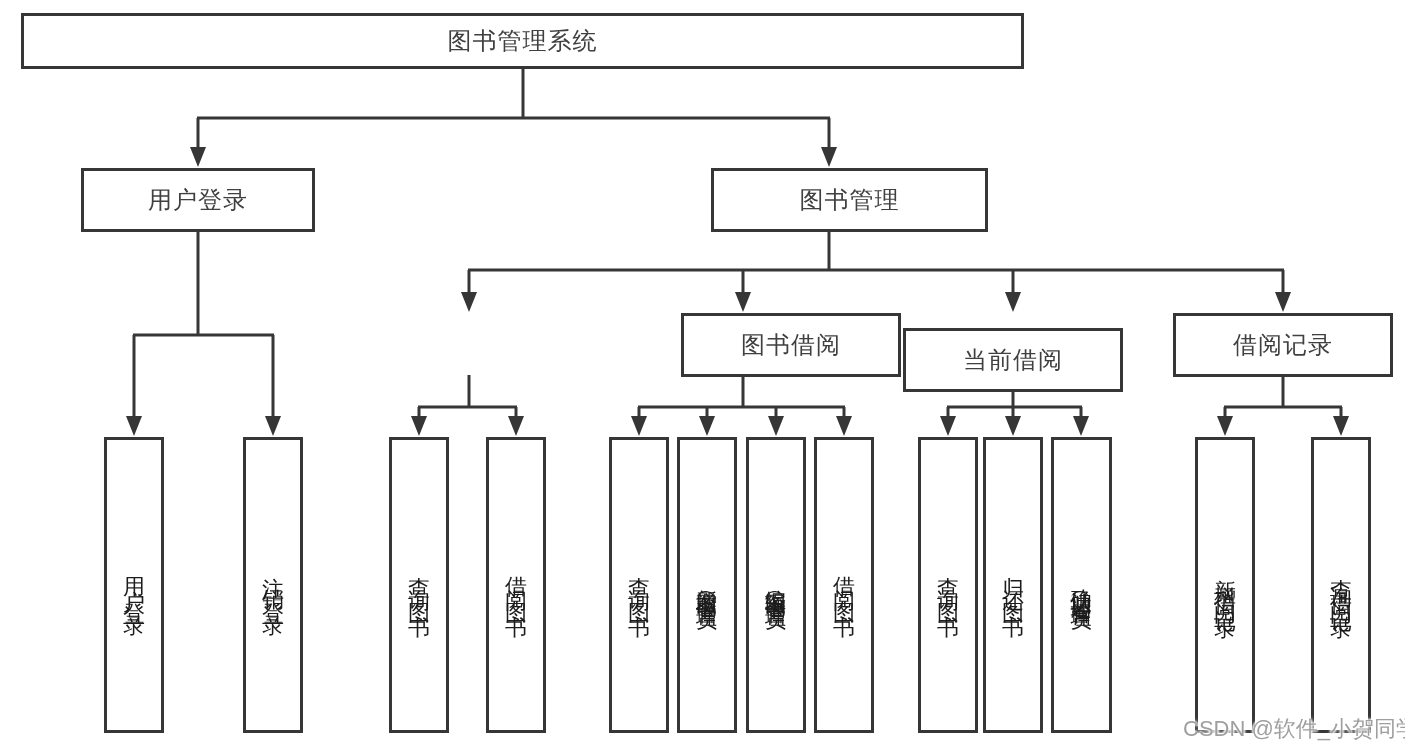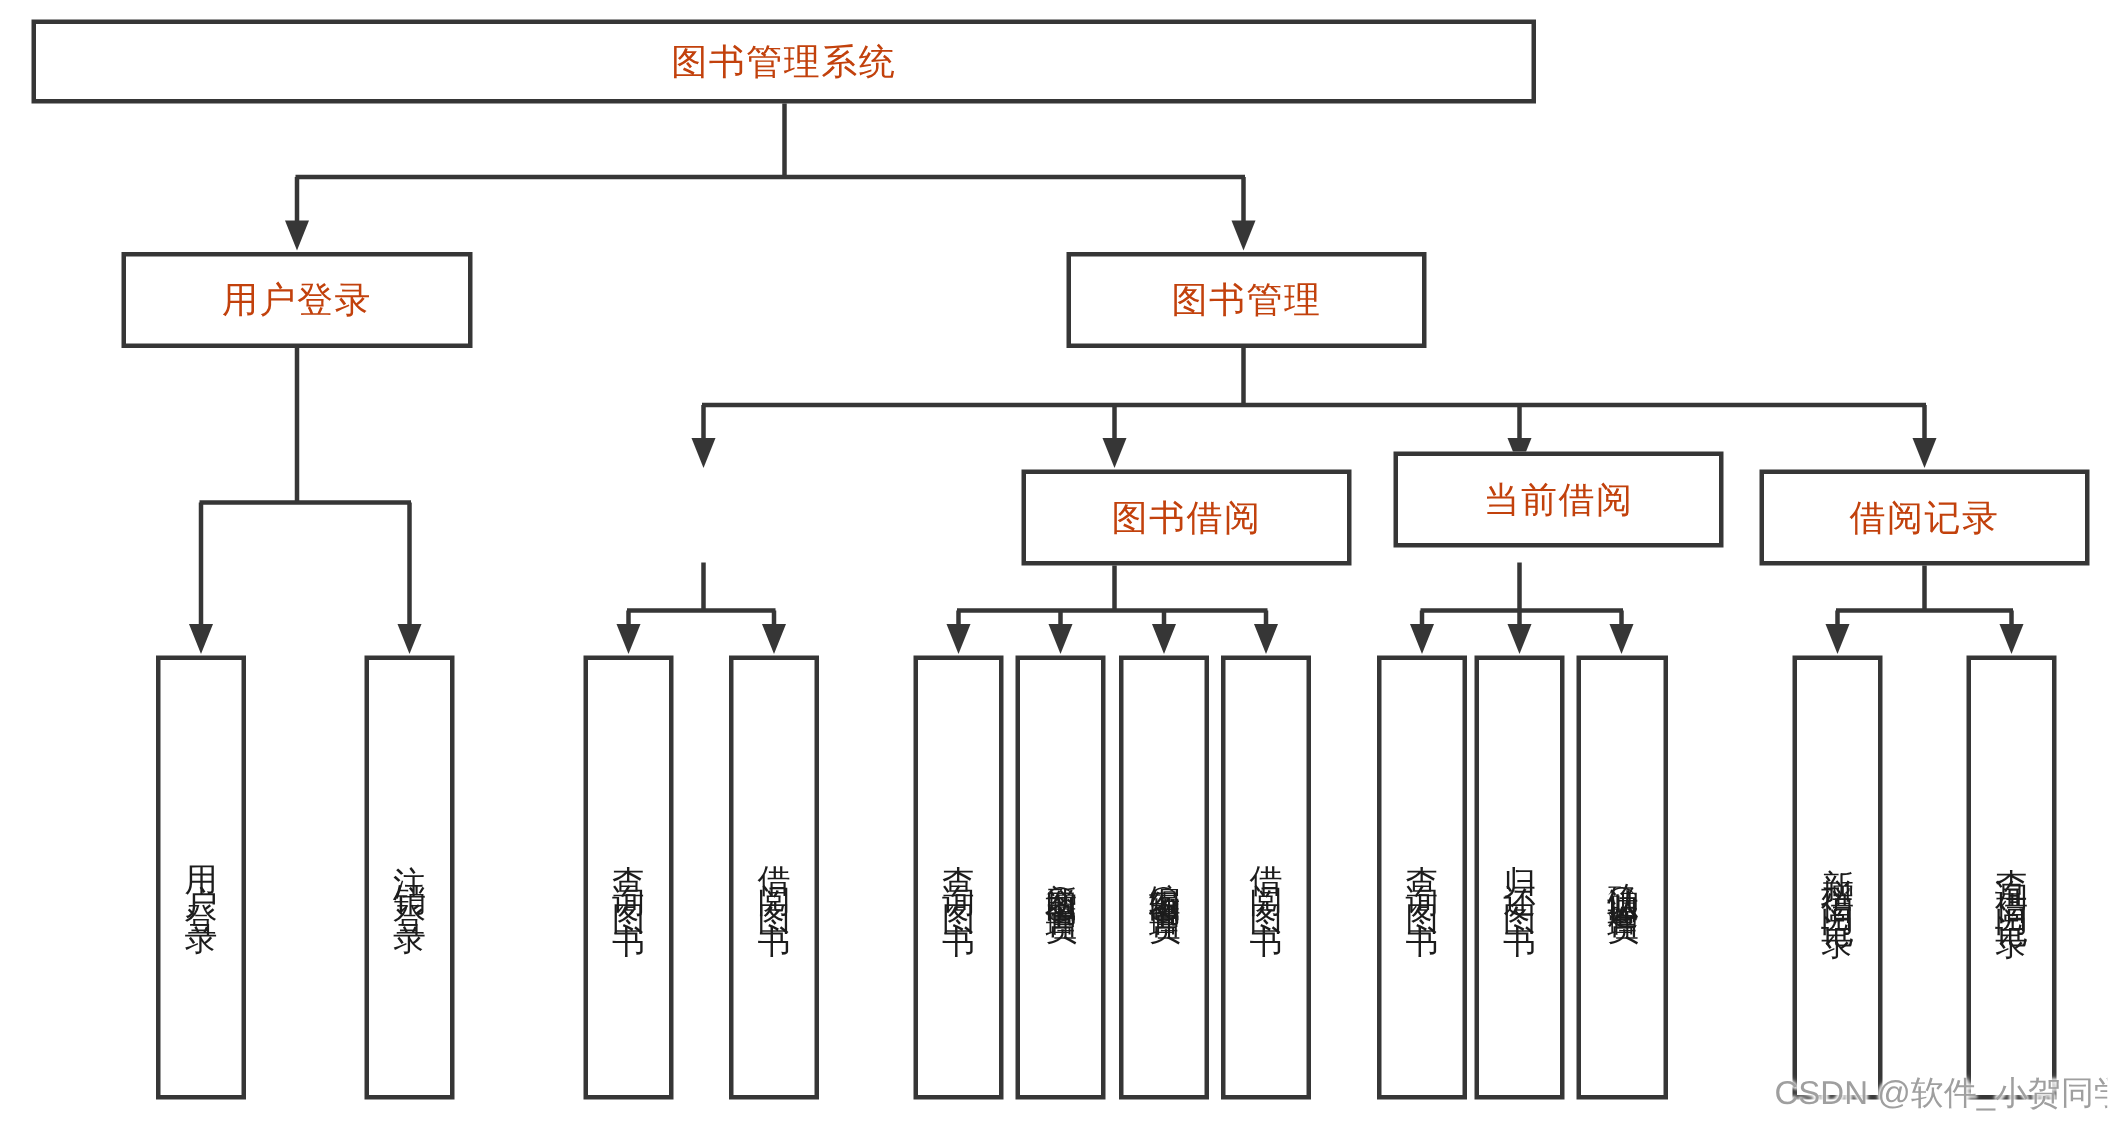--- a/index.html
+++ b/index.html
@@ -16,21 +16,21 @@
     box-sizing:border-box;
     background:#ffffff;
     border:3px solid #363636;
     display:flex;
     align-items:center;
     justify-content:center;
     z-index:1;
   }
   .h-label{
     font-size:24px;
-    color:#c2410c;
+    color:#404040;
     letter-spacing:1px;
     white-space:nowrap;
   }
   .v-label{
     writing-mode:vertical-rl;
     text-orientation:mixed;
     font-size:22px;
     color:#1c1c1c;
     line-height:1;
   }
@@ -119,28 +119,28 @@
     </g>
   </svg>
 
   <div class="box" style="left:21px;top:13px;width:1003px;height:56px;">
     <span class="h-label">图书管理系统</span>
   </div>
 
   <div class="box" style="left:81px;top:168px;width:234px;height:64px;">
     <span class="h-label">用户登录</span>
   </div>
-  <div class="box" style="left:711px;top:168px;width:240px;height:64px;">
+  <div class="box" style="left:711px;top:168px;width:277px;height:64px;">
     <span class="h-label">图书管理</span>
   </div>
 
   <div class="box" style="left:633px;top:313px;width:220px;height:64px;margin-left:48px;">
     <span class="h-label">图书借阅</span>
   </div>
-  <div class="box" style="left:903px;top:301px;width:220px;height:64px;margin-left:26px;">
+  <div class="box" style="left:903px;top:328px;width:220px;height:64px;">
     <span class="h-label">当前借阅</span>
   </div>
   <div class="box" style="left:1173px;top:313px;width:220px;height:64px;">
     <span class="h-label">借阅记录</span>
   </div>
 
   <div class="box" style="left:104px;top:437px;width:60px;height:296px;">
     <span class="v-label sp-wide">用户登录</span>
   </div>
   <div class="box" style="left:243px;top:437px;width:60px;height:296px;">

